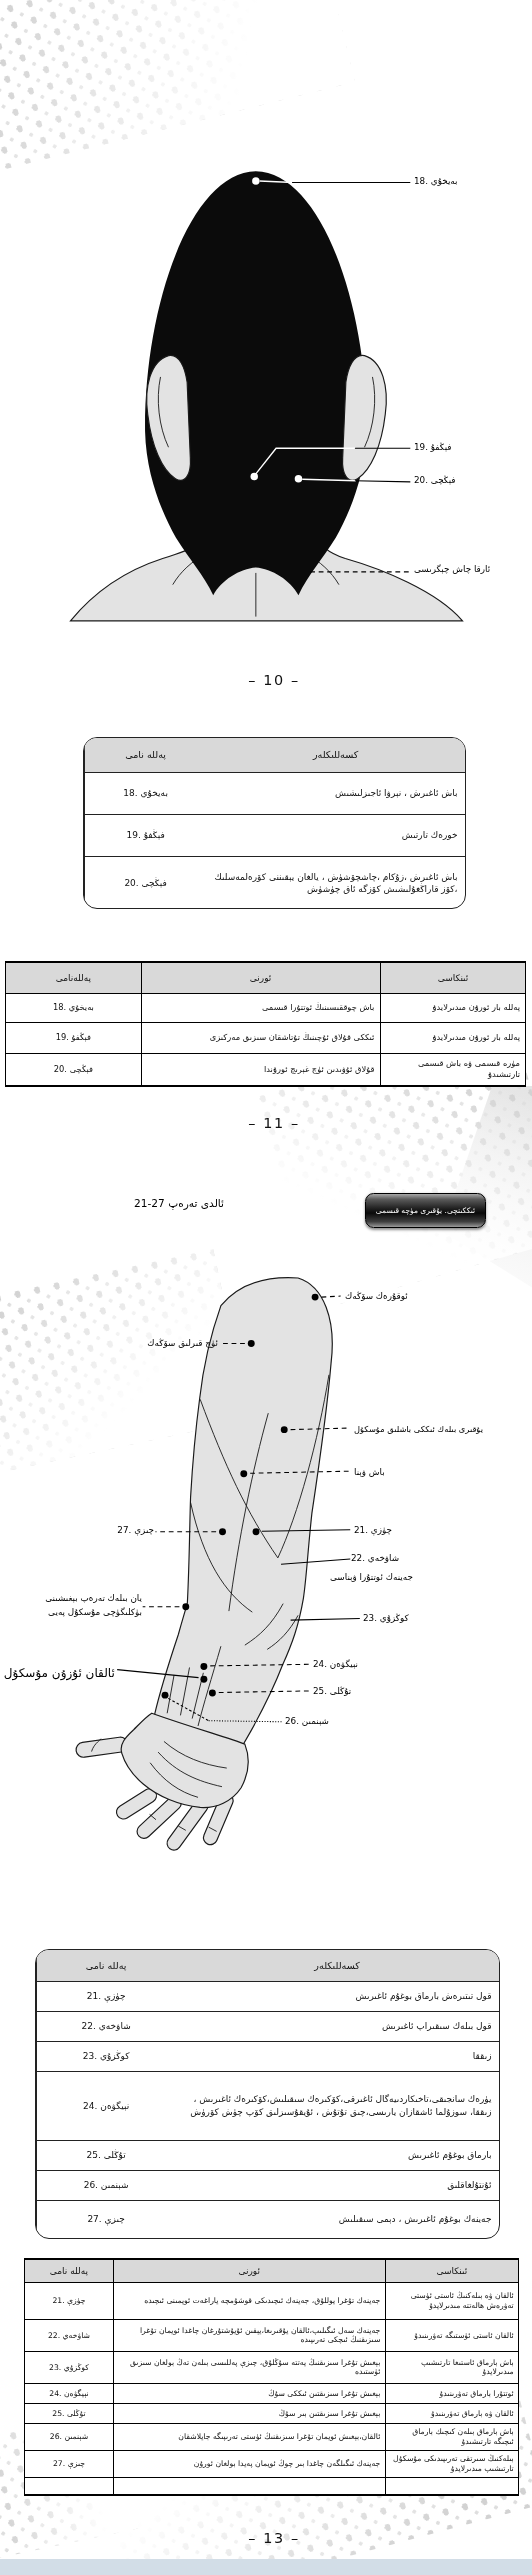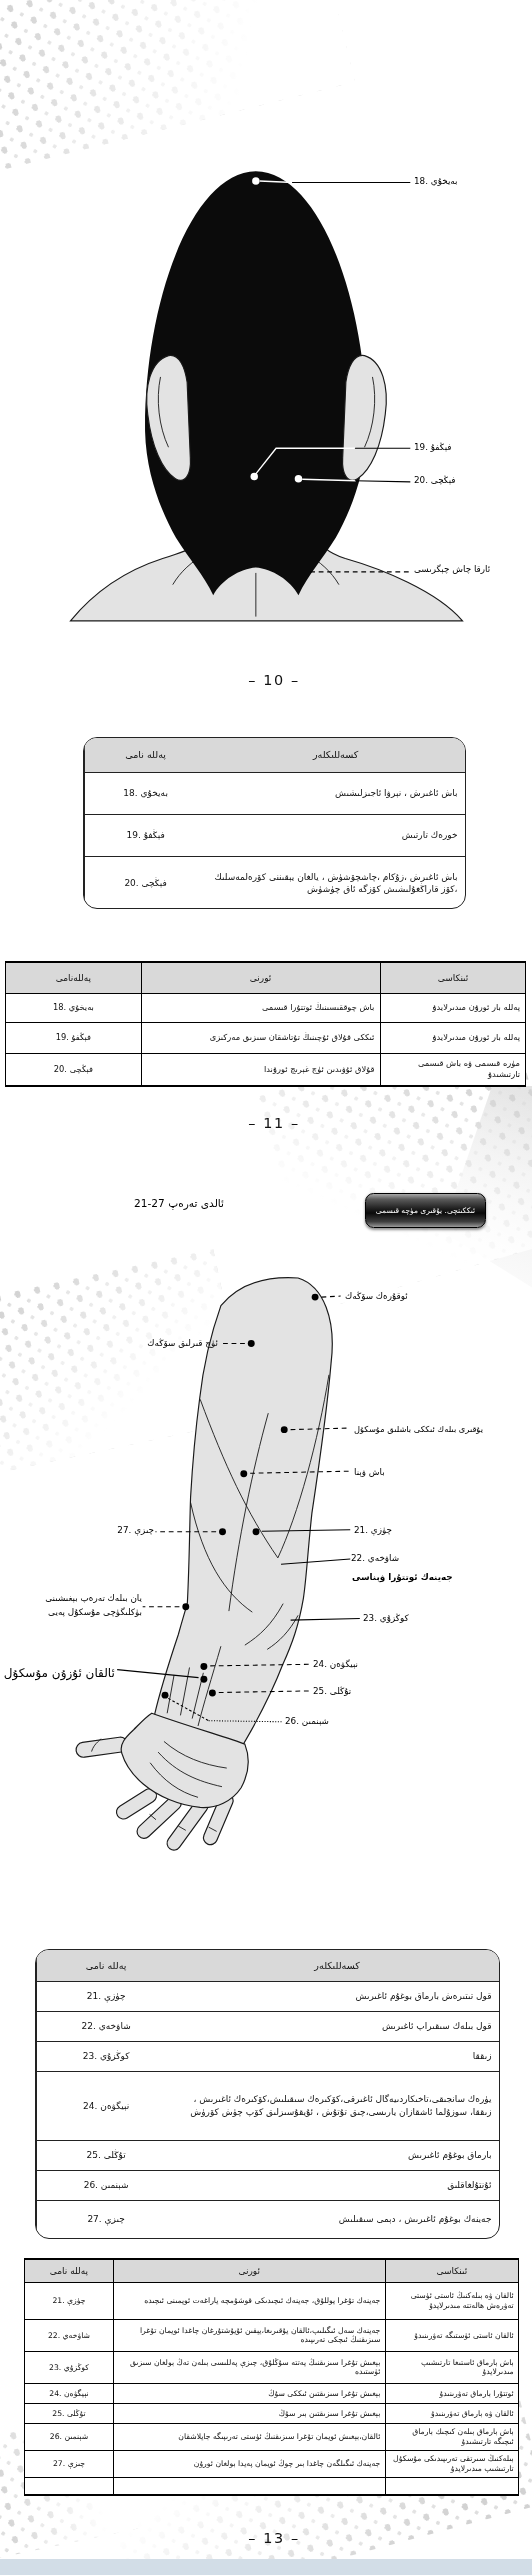--- a/index.html
+++ b/index.html
@@ -236,21 +236,21 @@
     <circle class="pt" cx="180" cy="814" r="6.5"></circle>
   </svg>
 
   <div class="lab" dir="rtl" style="left:345px;top:1291px;">ئوقۇرەك سۆڭەك</div>
   <div class="lab rt" dir="rtl" style="left:104px;top:1338px;width:114px;">ئۈچ قىرلىق سۆڭەك</div>
   <div class="lab" dir="rtl" style="left:354px;top:1424px;font-size:8.3px;">يۇقىرى بىلەك ئىككى باشلىق مۇسكۇل</div>
   <div class="lab" dir="rtl" style="left:354px;top:1467px;">باش ۋېنا</div>
   <div class="lab" dir="ltr" style="left:354px;top:1525px;">21. چۈزې</div>
   <div class="lab rt" dir="ltr" style="left:81px;top:1525px;width:73px;">27. چىزې</div>
   <div class="lab" dir="ltr" style="left:351px;top:1553px;">22. شاۋخەي</div>
-  <div class="lab" dir="rtl" style="left:352px;top:1572px;font-weight:bold;">جەينەك ئوتتۇرا ۋېناسى</div>
+  <div class="lab" dir="rtl" style="left:330px;top:1572px;">جەينەك ئوتتۇرا ۋېناسى</div>
   <div class="lab" dir="ltr" style="left:363px;top:1613px;">23. كوڭزۇي</div>
   <div class="lab rt" dir="rtl" style="left:17px;top:1591px;width:125px;line-height:1.6;">
     <span>يان بىلەك تەرەپ بېغىشىنى</span><br>
     <span>بۈكلىگۈچى مۇسكۇل پەيى</span>
   </div>
   <div class="lab" dir="ltr" style="left:313px;top:1659px;">24. نېيگۋەن</div>
   <div class="lab rt" dir="rtl" style="left:12.8px;top:1666px;width:102px;font-size:12px;">ئالقان ئۇزۇن مۇسكۇل پېيى</div>
   <div class="lab" dir="ltr" style="left:313px;top:1686px;">25. تۇڭلى</div>
   <div class="lab" dir="ltr" style="left:285px;top:1716px;">26. شېنمىن</div>
 

